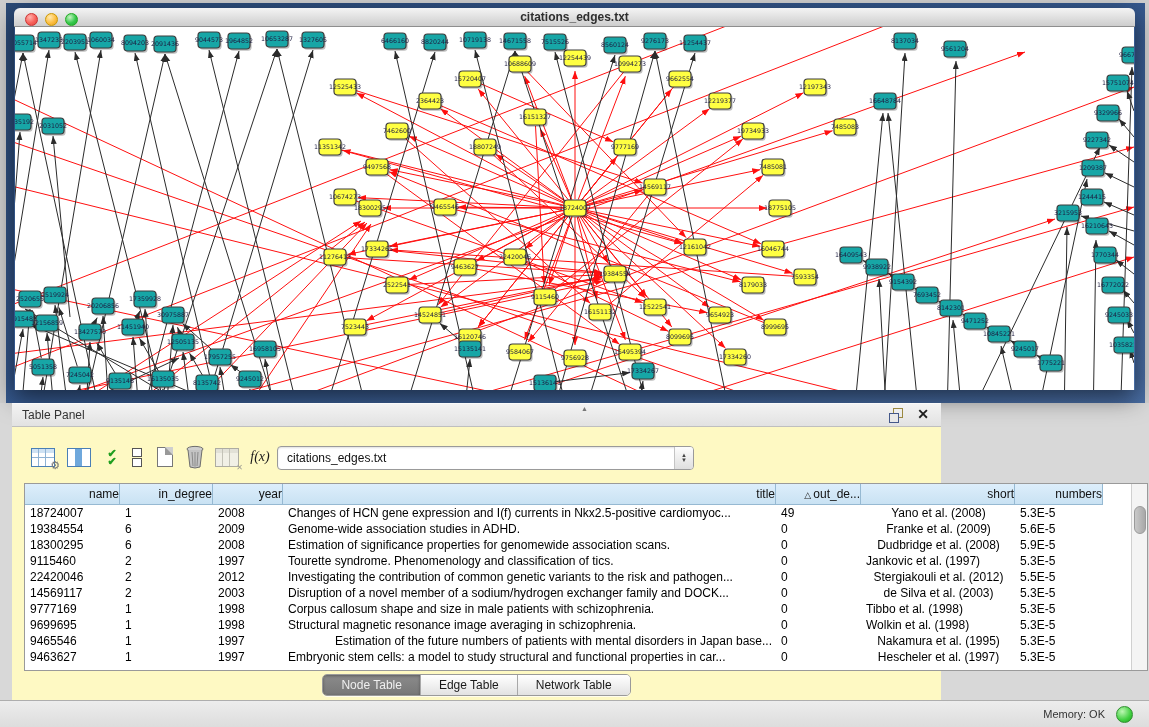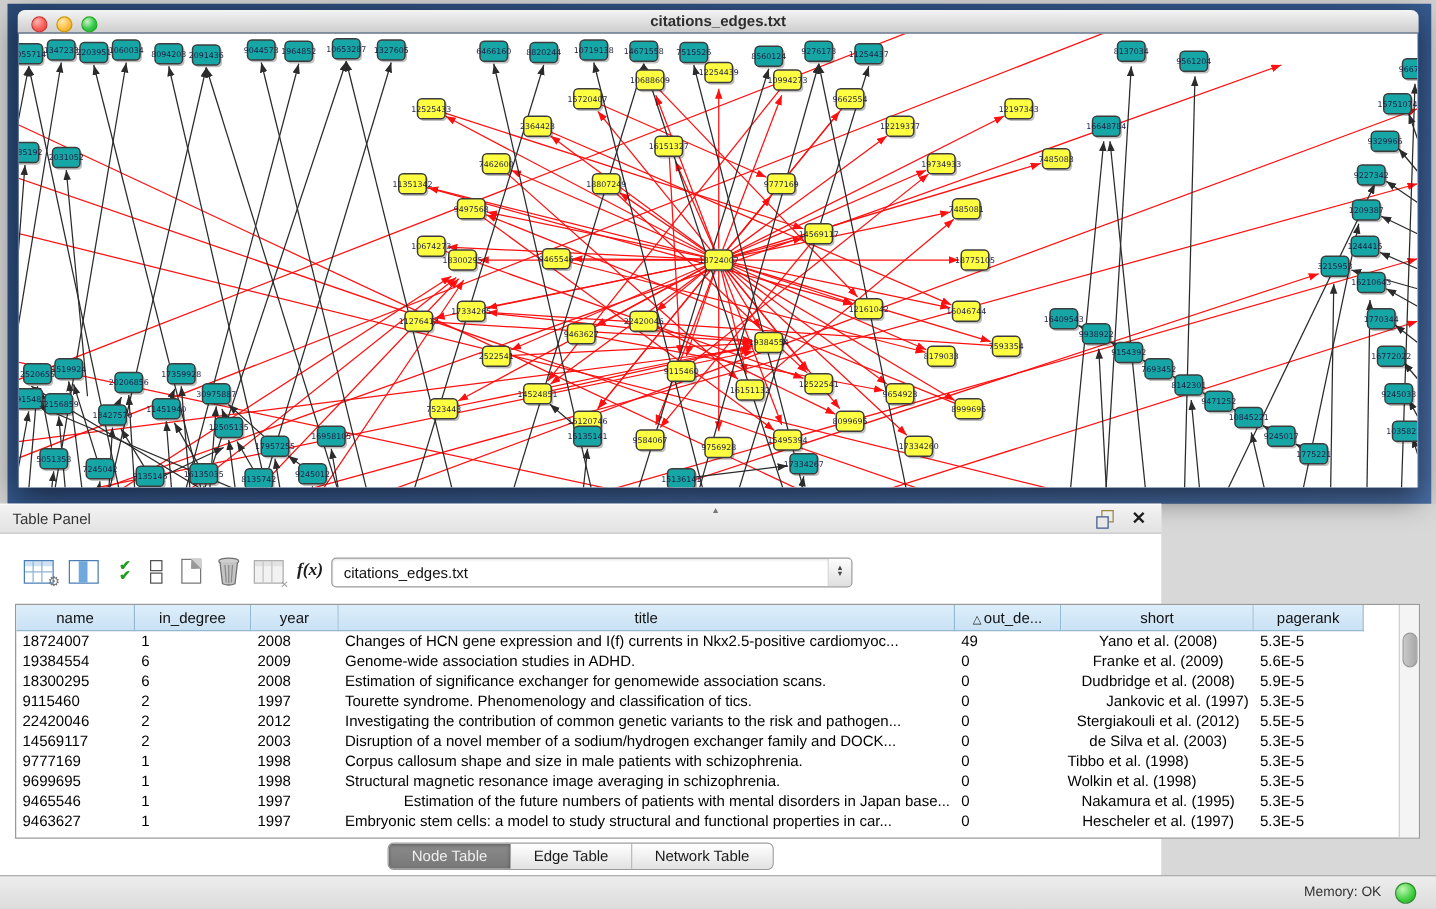--- a/index.html
+++ b/index.html
@@ -16,21 +16,21 @@
        background:linear-gradient(#f4f4f4,#cdcdcd);border-bottom:1px solid #8e8e8e;}
   .title-text{position:absolute;left:0;right:0;top:2px;text-align:center;
        font-size:12px;font-weight:bold;color:#2e2e2e;}
   .tl{position:absolute;top:5px;width:11px;height:11px;border-radius:50%;}
   .tl.red{left:11px;background:radial-gradient(circle at 35% 30%,#ffb3ad,#f8615a 55%,#d94640);border:1px solid #c33;}
   .tl.yellow{left:31px;background:radial-gradient(circle at 35% 30%,#ffe9b0,#fdbe41 55%,#df9c25);border:1px solid #c90;}
   .tl.green{left:51px;background:radial-gradient(circle at 35% 30%,#c9f3c3,#35c84b 55%,#24a532);border:1px solid #2a2;}
   .canvas-wrap{position:absolute;left:1px;top:19px;width:1119px;height:363px;background:#fff;overflow:hidden;}
 
   
-  .table-panel{position:absolute;left:0;top:403px;width:929px;height:297px;background:#ffffff;}
+  .table-panel{position:absolute;left:12px;top:403px;width:929px;height:297px;background:#fef9c3;}
   .tp-header{position:absolute;left:0;top:0;width:100%;height:22px;
        background:linear-gradient(#f3f3f3,#e2e2e2);border-top:1px solid #fafafa;border-bottom:1px solid #bfbfbf;}
   .tp-title{position:absolute;left:10px;top:4px;font-size:12px;color:#333;}
   .tp-grip{position:absolute;left:569px;top:1px;font-size:7px;color:#777;}
   .tp-float{position:absolute;right:38px;top:4px;width:14px;height:14px;cursor:pointer;}
   .tp-float .sq1{position:absolute;left:4px;top:0;width:8px;height:8px;border:1.5px solid #9a8840;}
   .tp-float .sq2{position:absolute;left:0;top:5px;width:8px;height:8px;border:1.5px solid #44588a;background:#e9e9e9;}
   .tp-close{position:absolute;right:12px;top:2px;font-size:14px;font-weight:bold;color:#1c1c1c;cursor:pointer;}
 
   
@@ -45,36 +45,36 @@
   .icon-col:before{content:"";position:absolute;left:7px;top:0;bottom:0;width:7px;background:#6fa8dc;}
   .check-glyph{color:#1f9e1f;font-size:11px;line-height:8px;font-weight:bold;}
   .icon-2sq span{display:block;width:8px;height:7px;border:1.5px solid #555;background:#fff;margin:1px 0;}
   .icon-doc{width:14px;height:18px;background:#fff;border:1.5px solid #777;position:relative;}
   .icon-doc:before{content:"";position:absolute;right:-1px;top:-1px;border:4px solid #cfcfcf;
        border-left-color:#999;border-bottom-color:#999;}
   .icon-gray-grid{width:22px;height:17px;border:1.5px solid #9a9a9a;background:
        linear-gradient(#dcdcdc,#dcdcdc) 0 0/100% 4px no-repeat,#efefef;opacity:.8;position:relative;}
   .icon-gray-grid:before{content:"";position:absolute;left:6px;top:0;bottom:0;width:1px;background:#b5b5b5;box-shadow:7px 0 0 #b5b5b5;}
   .icon-gray-grid:after{content:"✕";position:absolute;right:-5px;bottom:-6px;font-size:8px;color:#888;}
-  .icon-fx{font-family:"Liberation Serif",serif;font-style:italic;font-weight:bold;font-size:14px;color:#1a1a1a;}
+  .icon-fx{font-family:"Liberation Serif",serif;font-style:italic;font-weight:normal;font-size:14px;color:#1a1a1a;}
   .combo{position:absolute;left:265px;top:7px;width:415px;height:22px;background:#fff;
        border:1px solid #9a9a9a;border-radius:4px;display:flex;align-items:center;cursor:pointer;
        box-shadow:inset 0 1px 2px rgba(0,0,0,.12);}
   .combo-text{flex:1;padding-left:9px;font-size:12px;color:#111;white-space:nowrap;overflow:hidden;}
   .combo-stepper{width:18px;height:100%;border-left:1px solid #c4c4c4;display:flex;flex-direction:column;
        align-items:center;justify-content:center;font-size:6px;color:#444;line-height:5px;
        background:linear-gradient(#fdfdfd,#dfdfdf);border-radius:0 3px 3px 0;}
 
   
   .tbl{position:absolute;left:12px;top:80px;width:1122px;height:186px;background:#fff;
        border:1px solid #9a9a9a;overflow:hidden;}
   .tbl-head{display:flex;height:21px;}
   .th{box-sizing:border-box;height:21px;background:linear-gradient(#ddeefb,#c9e2f3);
       border-right:1px solid #96b9d2;border-bottom:1px solid #96b9d2;
-      font-size:12px;color:#111;text-align:center;line-height:20px;cursor:pointer;
+      font-size:12px;color:#111;text-align:right;line-height:20px;cursor:pointer;
       white-space:nowrap;overflow:hidden;}
   .sort-tri{font-size:9px;color:#222;margin-right:2px;}
   .tr{display:flex;height:16px;cursor:default;}
   .td{box-sizing:border-box;padding:0 4px 0 5px;font-size:12px;line-height:16px;color:#000;
       white-space:nowrap;overflow:hidden;}
   .vscroll{position:absolute;right:0;top:0;width:15px;bottom:0;background:#f4f4f4;border-left:1px solid #d0d0d0;}
   .vthumb{position:absolute;left:2px;top:22px;width:10px;height:26px;border-radius:6px;
       background:linear-gradient(90deg,#c9c9c9,#a8a8a8);border:1px solid #9a9a9a;cursor:pointer;}
 
   
@@ -698,21 +698,21 @@
   </div>
 
   <div class="tbl">
     <div class="tbl-head" id="tblHead">
         <div class="th" style="width: 95px;">name</div>
         <div class="th" style="width: 93px;">in_degree</div>
         <div class="th" style="width: 70px;">year</div>
         <div class="th" style="width: 493px;">title</div>
         <div class="th" style="width: 85px;"><span class="sort-tri">△</span>out_de...</div>
         <div class="th" style="width: 154px;">short</div>
-        <div class="th" style="width: 88px;">pagerank</div>
+        <div class="th" style="width: 88px;">numbers</div>
       </div>
     <div id="tblBody">
         <div class="tr">
           <div class="td" style="width: 95px; text-align: left;">18724007</div>
           <div class="td" style="width: 93px; text-align: left;">1</div>
           <div class="td" style="width: 70px; text-align: left;">2008</div>
           <div class="td" style="width: 493px; text-align: left;">Changes of HCN gene expression and I(f) currents in Nkx2.5-positive cardiomyoc...</div>
           <div class="td" style="width: 85px; text-align: left;">49</div>
           <div class="td" style="width: 154px; text-align: center;">Yano et al. (2008)</div>
           <div class="td" style="width: 88px; text-align: left;">5.3E-5</div>
@@ -723,32 +723,32 @@
           <div class="td" style="width: 70px; text-align: left;">2009</div>
           <div class="td" style="width: 493px; text-align: left;">Genome-wide association studies in ADHD.</div>
           <div class="td" style="width: 85px; text-align: left;">0</div>
           <div class="td" style="width: 154px; text-align: center;">Franke et al. (2009)</div>
           <div class="td" style="width: 88px; text-align: left;">5.6E-5</div>
         </div>
         <div class="tr">
           <div class="td" style="width: 95px; text-align: left;">18300295</div>
           <div class="td" style="width: 93px; text-align: left;">6</div>
           <div class="td" style="width: 70px; text-align: left;">2008</div>
-          <div class="td" style="width: 493px; text-align: left;">Estimation of significance exchanger for genomewide association scans.</div>
+          <div class="td" style="width: 493px; text-align: left;">Estimation of significance properties for genomewide association scans.</div>
           <div class="td" style="width: 85px; text-align: left;">0</div>
           <div class="td" style="width: 154px; text-align: center;">Dudbridge et al. (2008)</div>
           <div class="td" style="width: 88px; text-align: left;">5.9E-5</div>
         </div>
         <div class="tr">
           <div class="td" style="width: 95px; text-align: left;">9115460</div>
           <div class="td" style="width: 93px; text-align: left;">2</div>
           <div class="td" style="width: 70px; text-align: left;">1997</div>
           <div class="td" style="width: 493px; text-align: left;">Tourette syndrome. Phenomenology and classification of tics.</div>
           <div class="td" style="width: 85px; text-align: left;">0</div>
-          <div class="td" style="width: 154px; text-align: right;">Jankovic et al. (1997)</div>
+          <div class="td" style="width: 154px; text-align: left;">Jankovic et al. (1997)</div>
           <div class="td" style="width: 88px; text-align: left;">5.3E-5</div>
         </div>
         <div class="tr">
           <div class="td" style="width: 95px; text-align: left;">22420046</div>
           <div class="td" style="width: 93px; text-align: left;">2</div>
           <div class="td" style="width: 70px; text-align: left;">2012</div>
           <div class="td" style="width: 493px; text-align: left;">Investigating the contribution of common genetic variants to the risk and pathogen...</div>
           <div class="td" style="width: 85px; text-align: left;">0</div>
           <div class="td" style="width: 154px; text-align: center;">Stergiakouli et al. (2012)</div>
           <div class="td" style="width: 88px; text-align: left;">5.5E-5</div>

